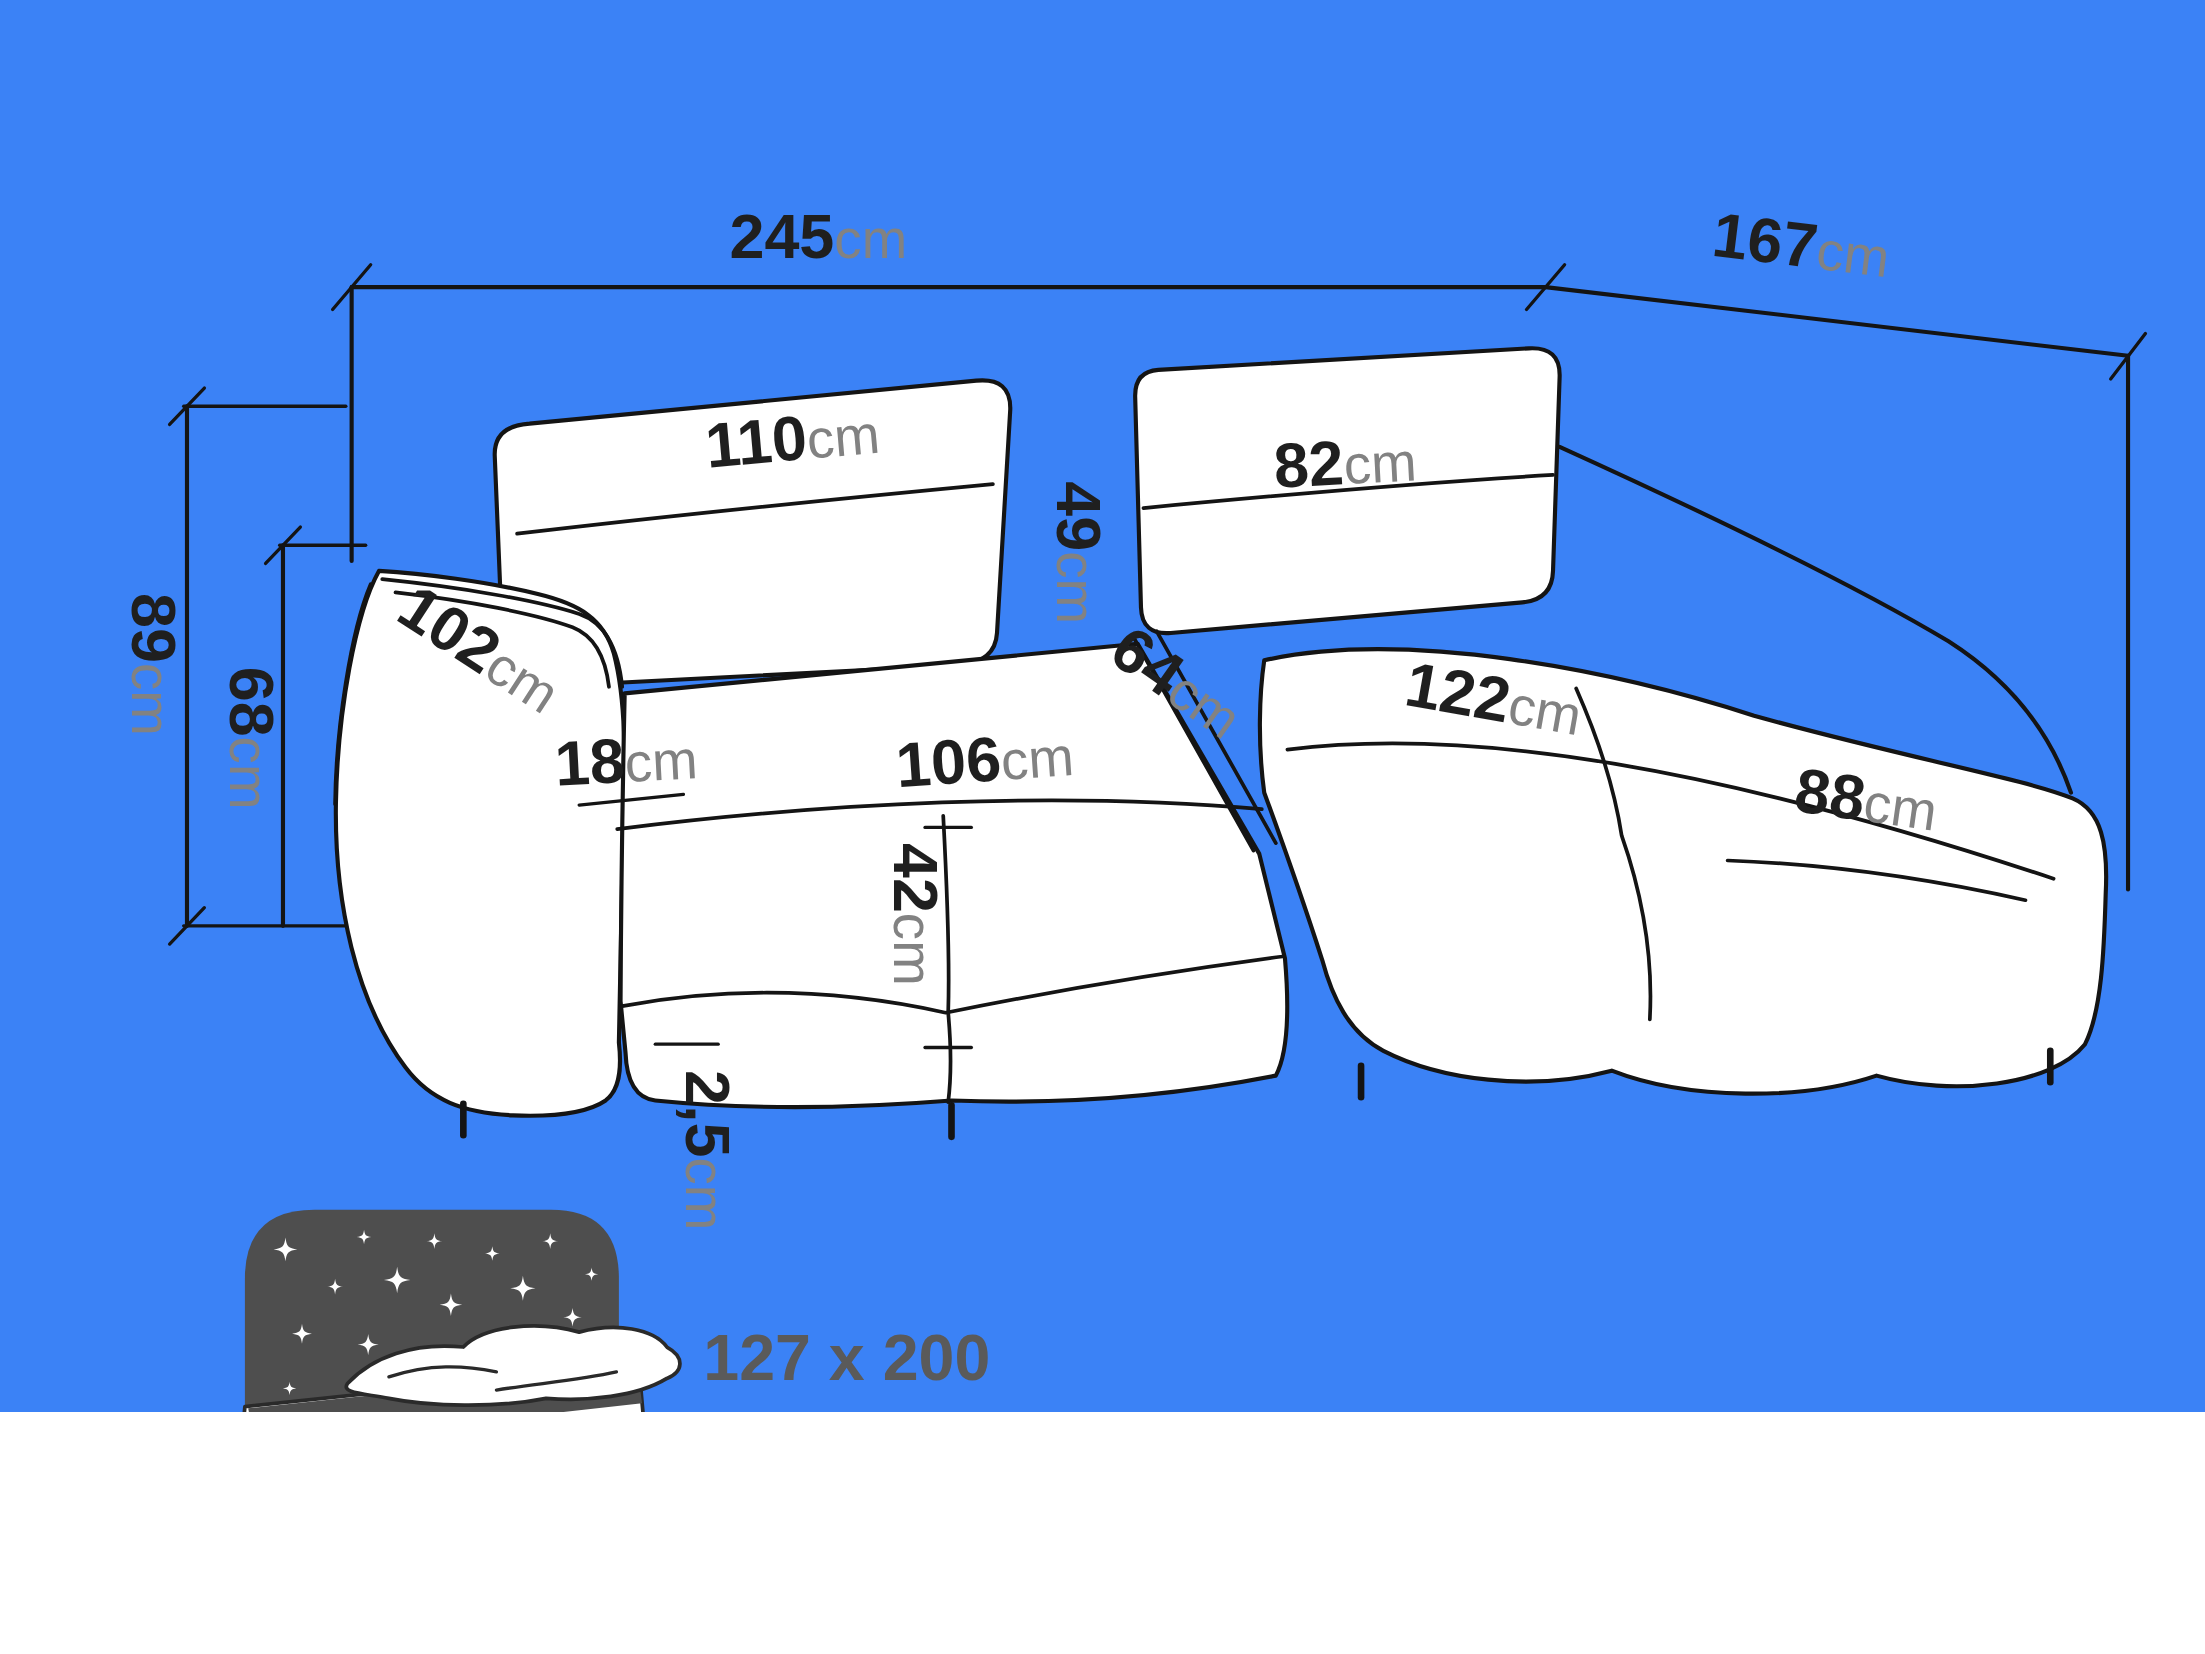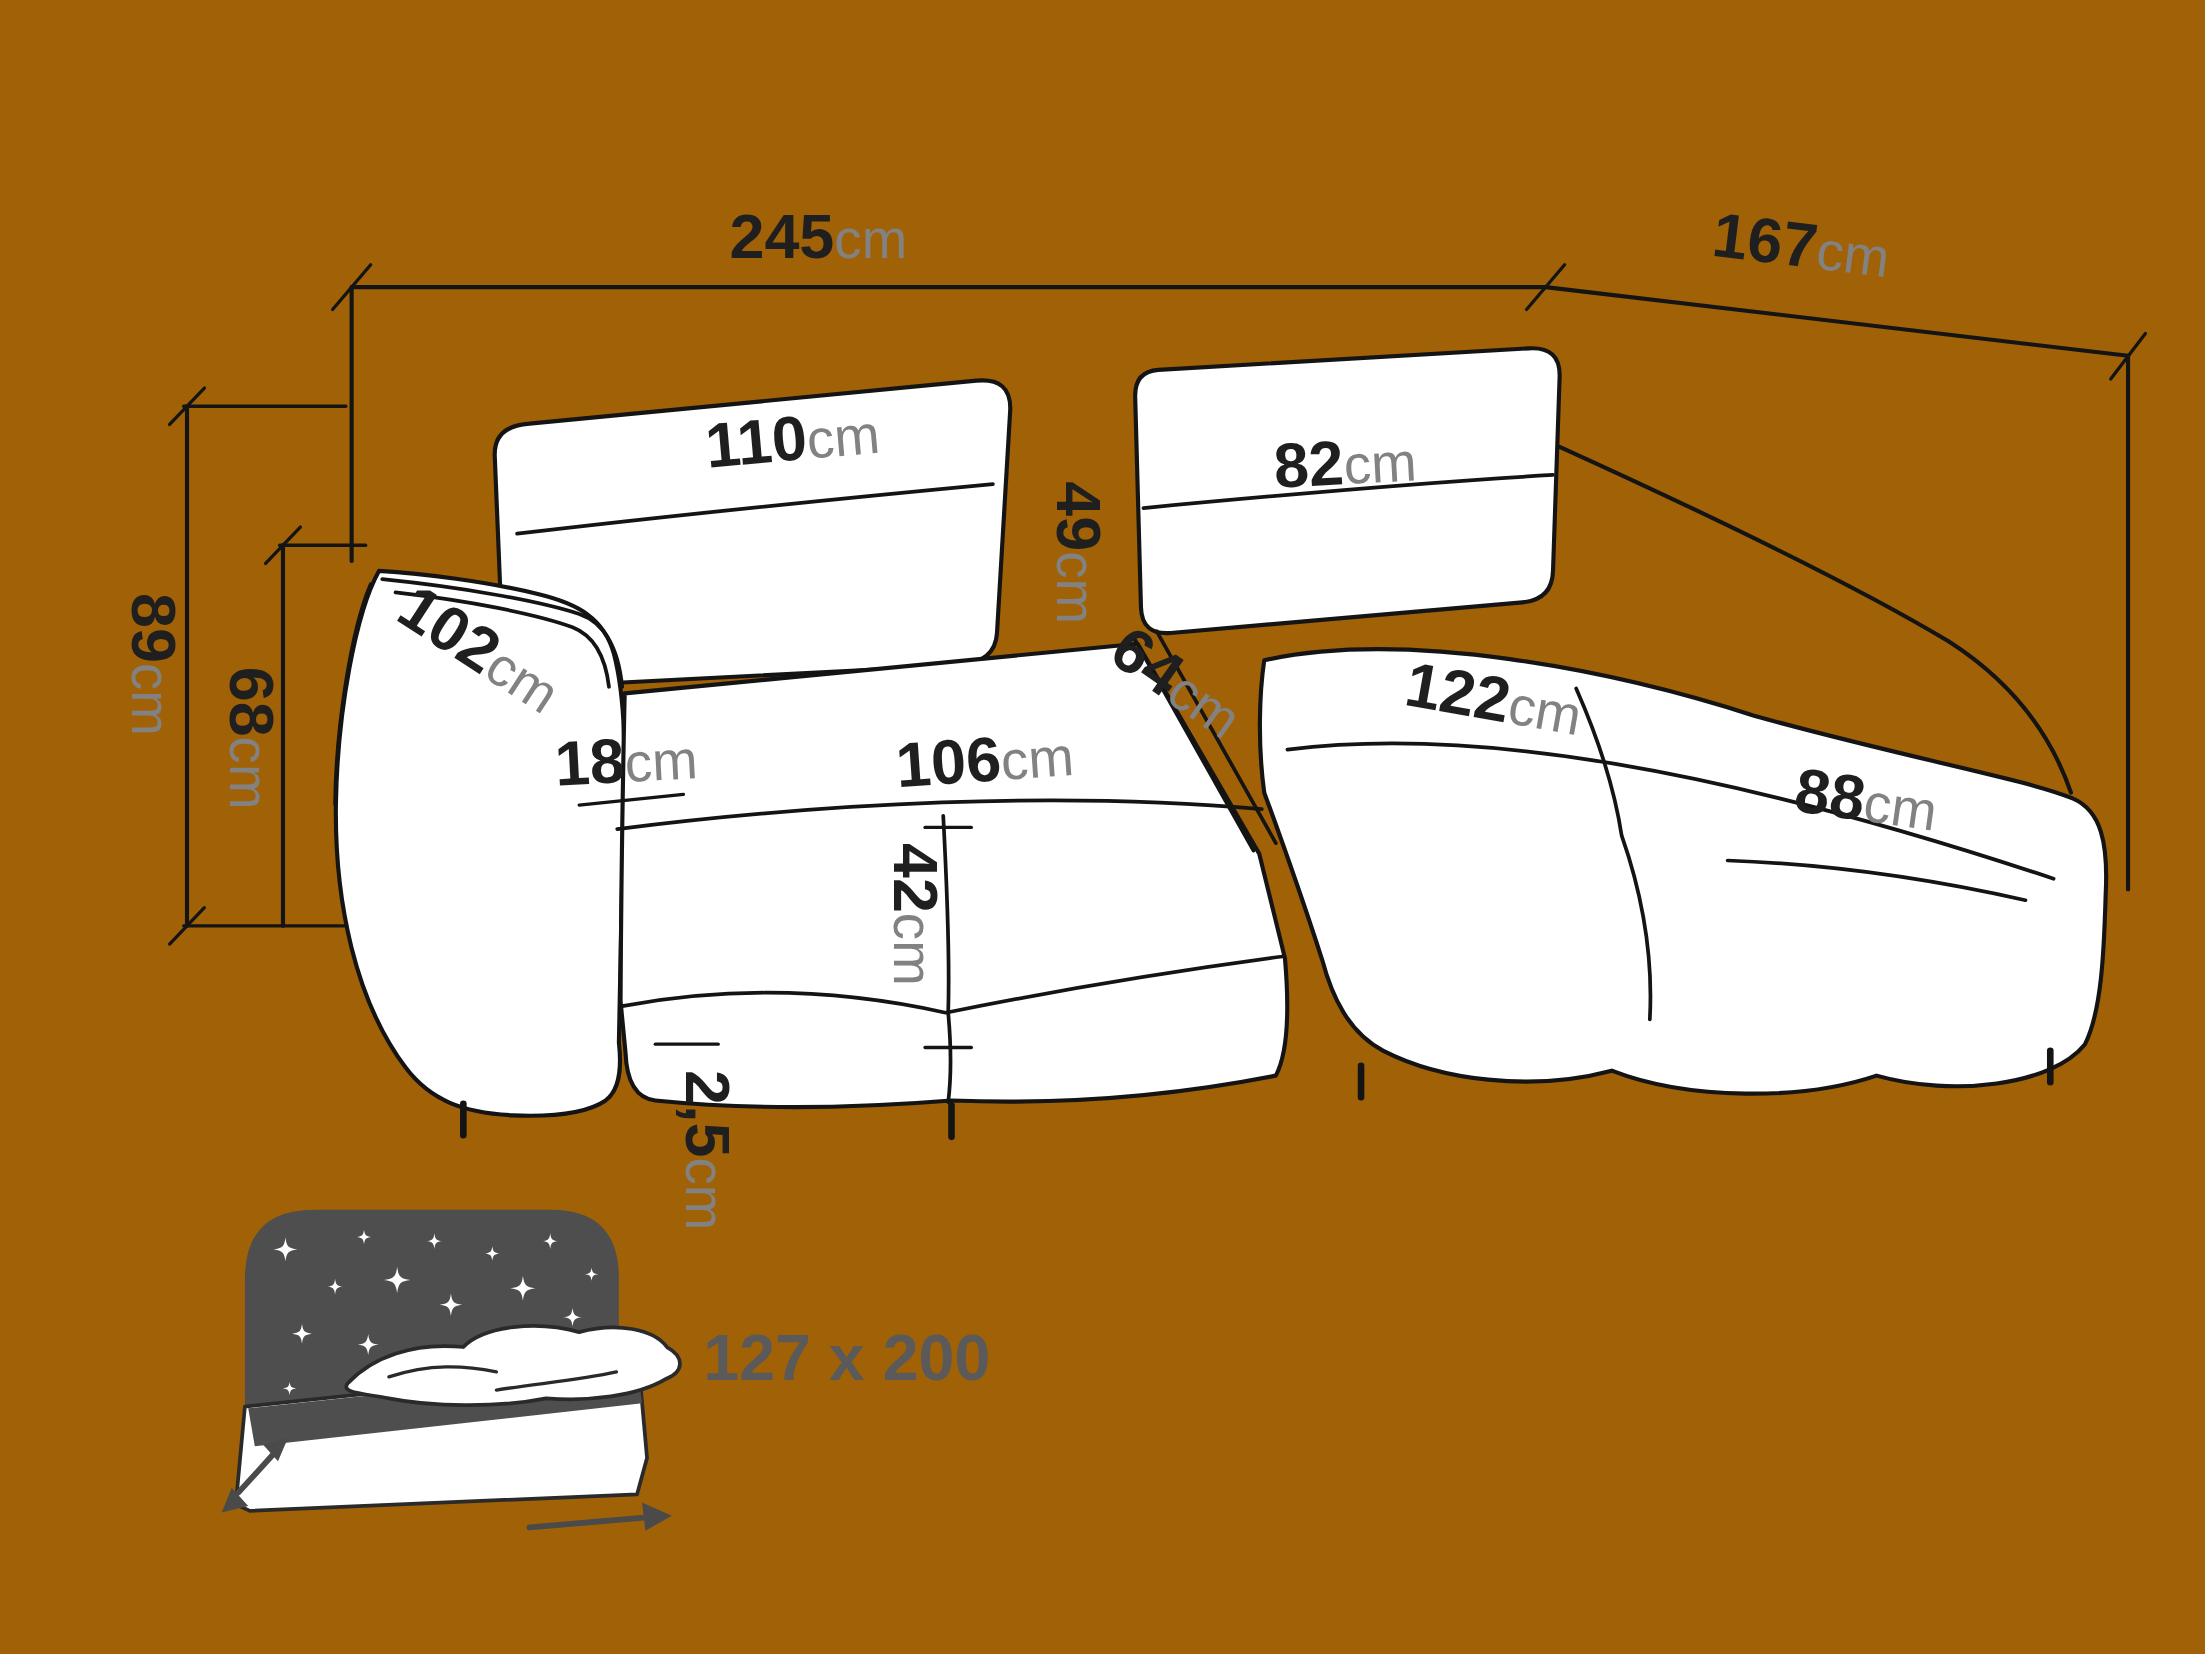--- a/index.html
+++ b/index.html
@@ -1,16 +1,16 @@
 <!DOCTYPE html>
 <html style="font-size:13.2px"><head>
 <meta charset="utf-8">
 <style>
   html,body { margin:0; padding:0; background:#ffffff; }
-  .stage { position:relative; width:2205px; height:1654px; background:#a16207; overflow:hidden;
+  .stage { position:relative; width:2205px; height:1412px; background:#3b82f6; overflow:hidden;
            font-family:"Liberation Sans", sans-serif; }
   svg text { font-family:"Liberation Sans", sans-serif; font-weight:700; fill:#1f1f1f; }
   .dimnum  { font-size:76px; font-weight:700; fill:#1f1f1f; }
   .unit    { font-size:66px; font-weight:400; fill:#828282; }
   .sleep   { font-size:78px; font-weight:700; fill:#5a5a5a; }
   .line  { stroke:#141414; stroke-width:5;   fill:none; stroke-linecap:round; stroke-linejoin:round; }
   .thin  { stroke:#141414; stroke-width:4;   fill:none; stroke-linecap:round; stroke-linejoin:round; }
   .seam  { stroke:#141414; stroke-width:4.5; fill:none; stroke-linecap:round; stroke-linejoin:round; }
   .leg   { stroke:#141414; stroke-width:8;   fill:none; stroke-linecap:round; }
   .fillw { fill:#ffffff; }

